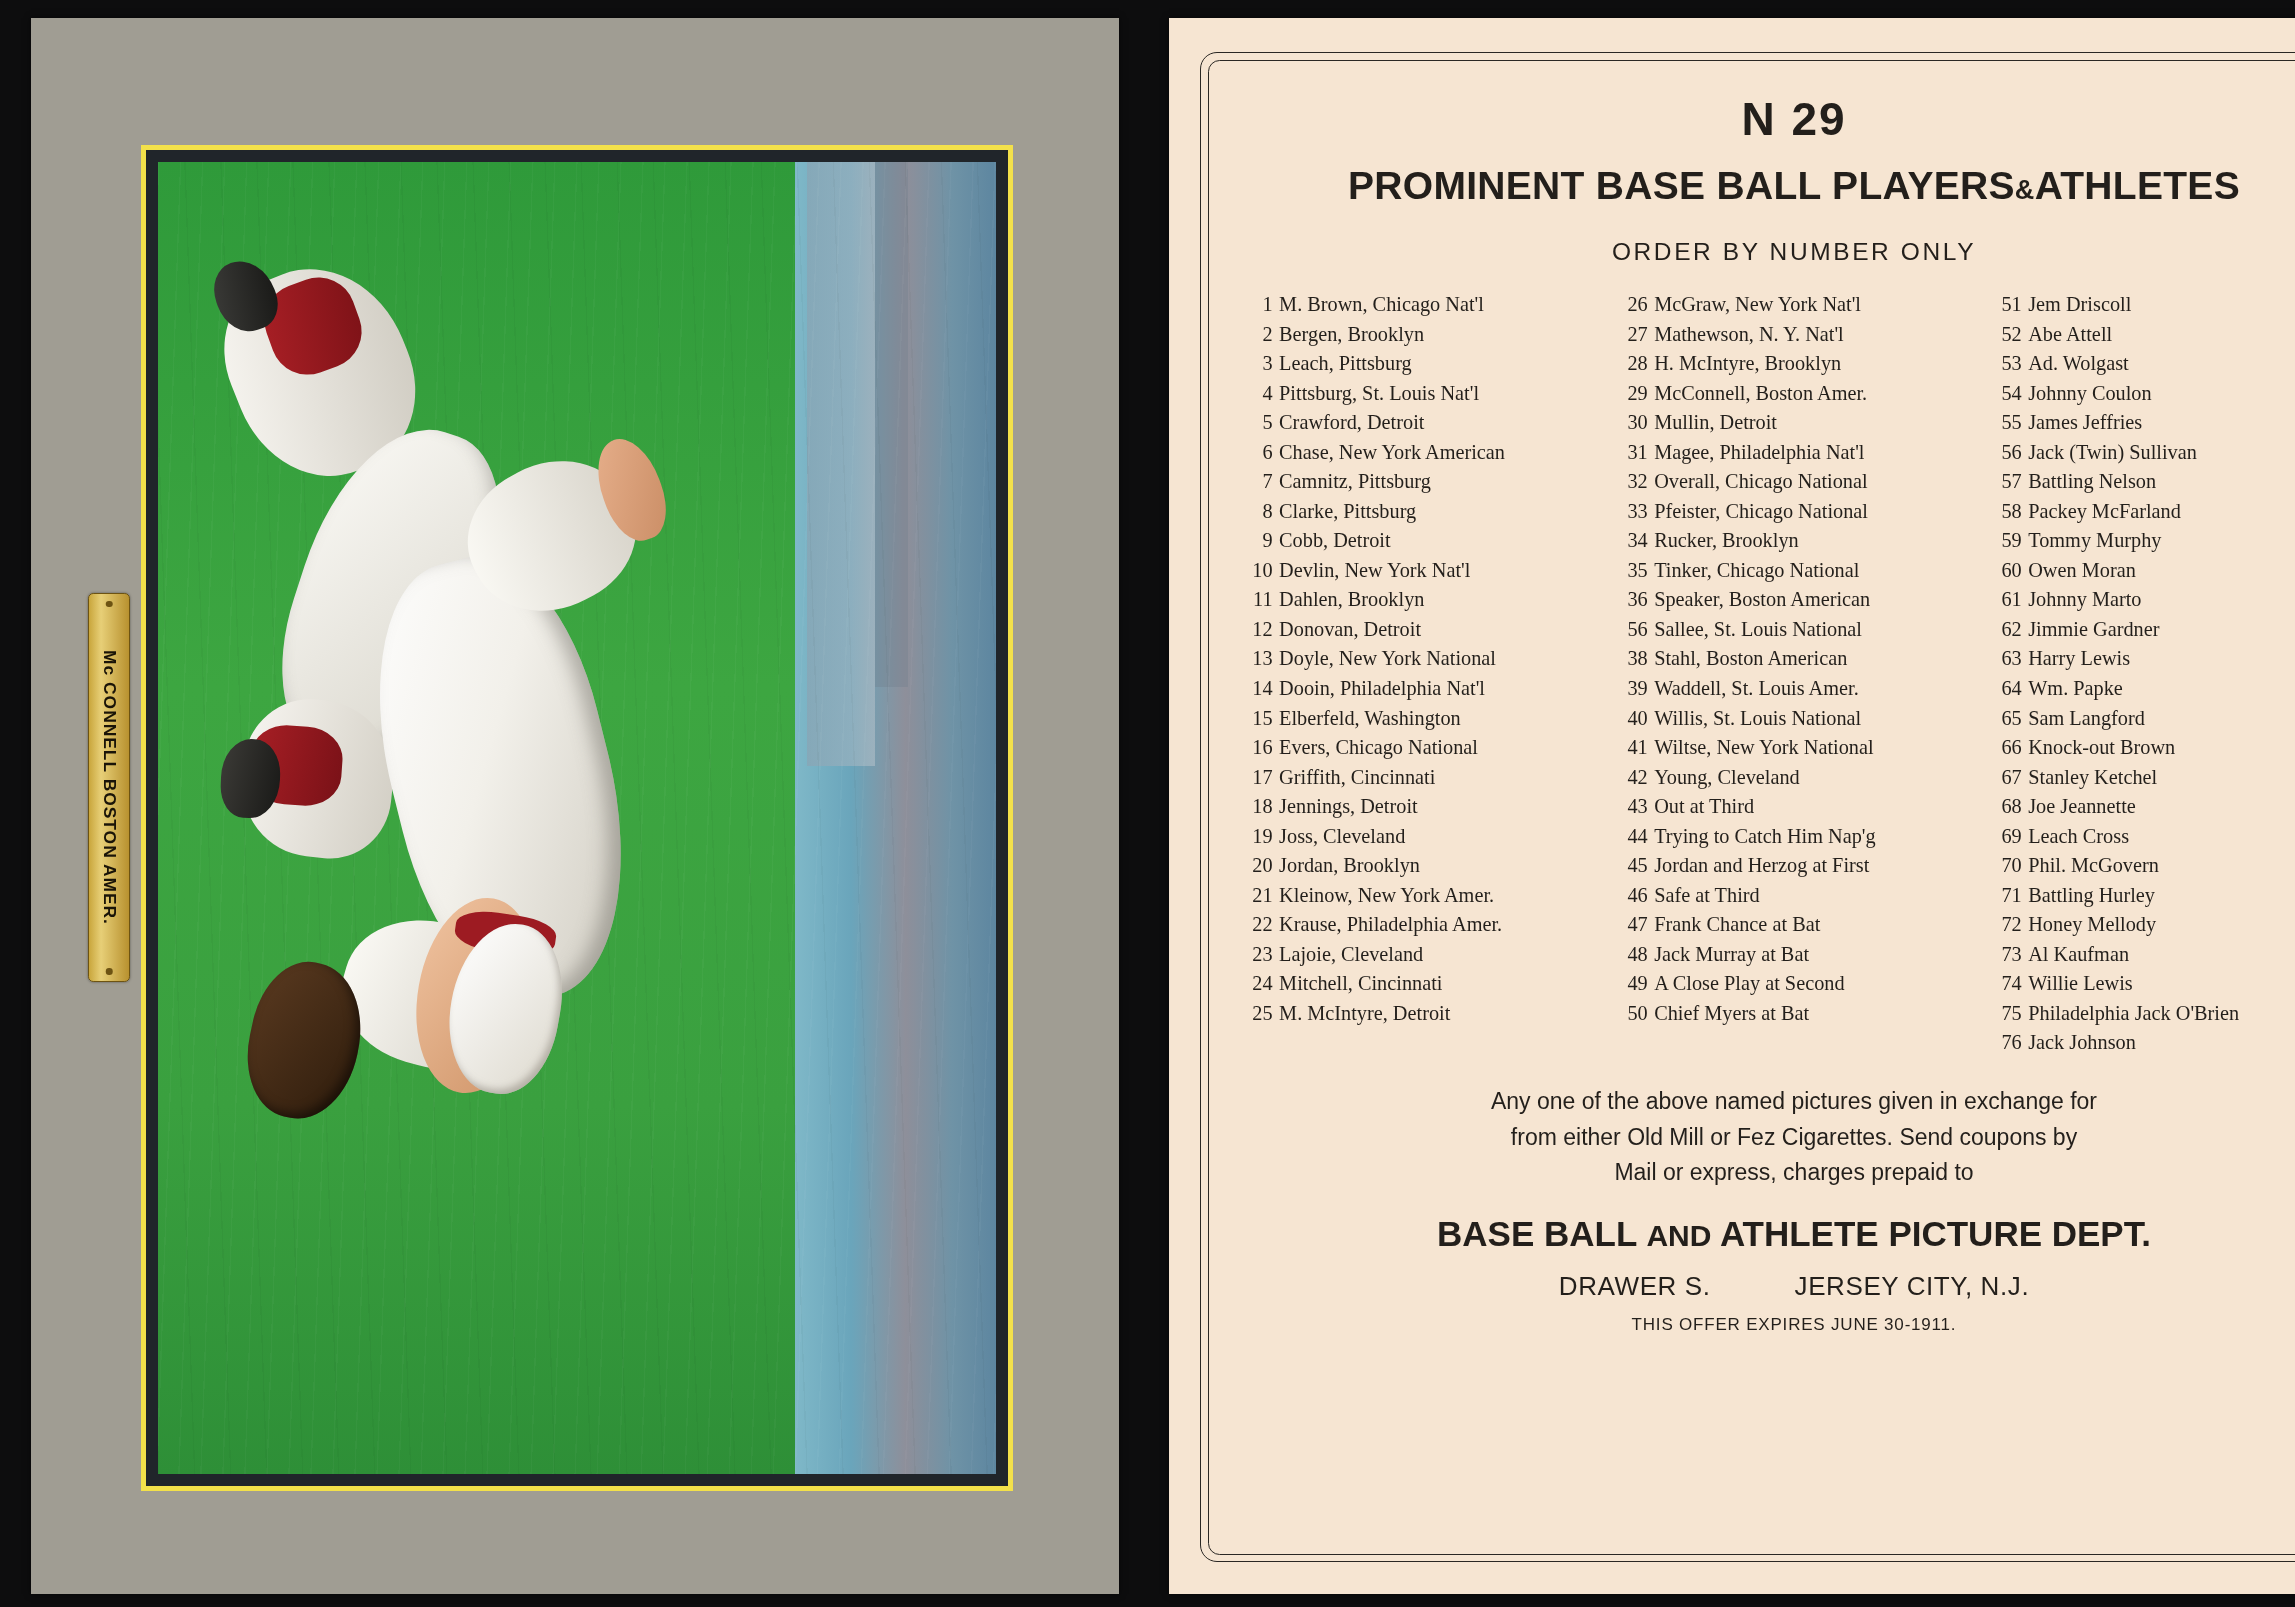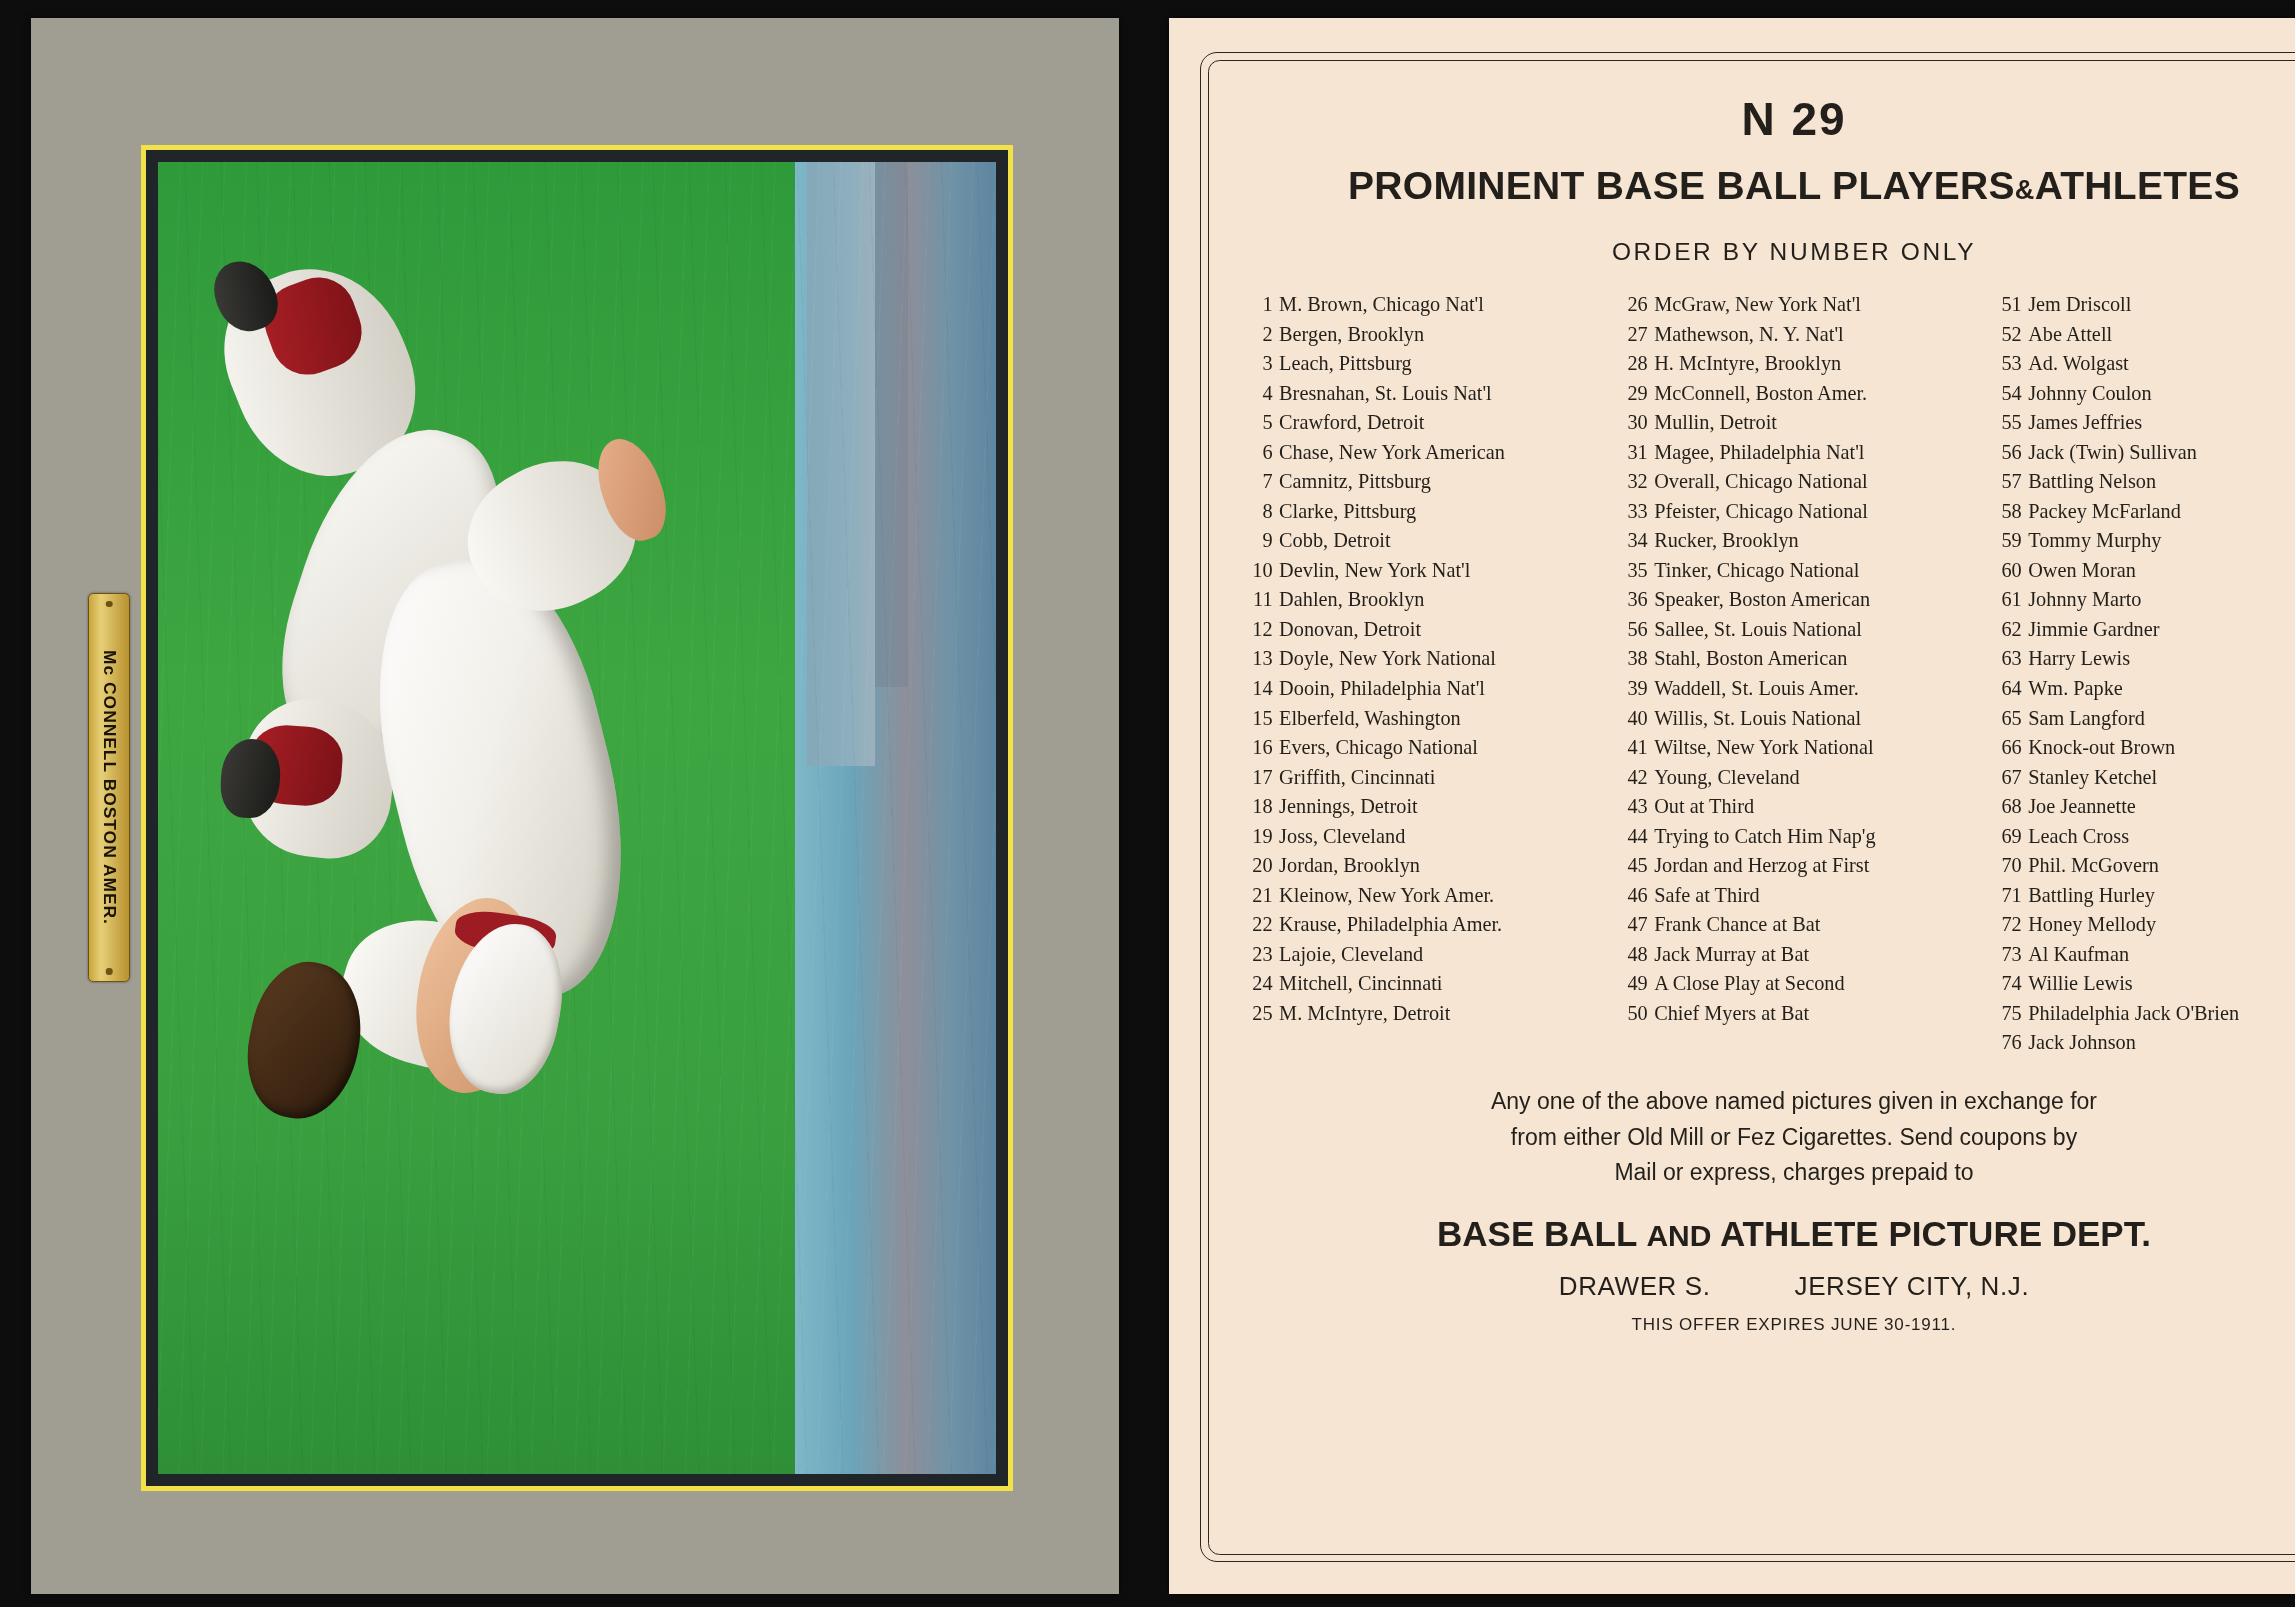--- a/index.html
+++ b/index.html
@@ -297,21 +297,21 @@
           <div class="entry">
               <span class="n">2</span>
               <span>Bergen, Brooklyn</span>
             </div>
           <div class="entry">
               <span class="n">3</span>
               <span>Leach, Pittsburg</span>
             </div>
           <div class="entry">
               <span class="n">4</span>
-              <span>Bresnahan, St. Louis Nat'l</span>
+              <span>Pittsburg, St. Louis Nat'l</span>
             </div>
           <div class="entry">
               <span class="n">5</span>
               <span>Crawford, Detroit</span>
             </div>
           <div class="entry">
               <span class="n">6</span>
               <span>Chase, New York American</span>
             </div>
           <div class="entry">

